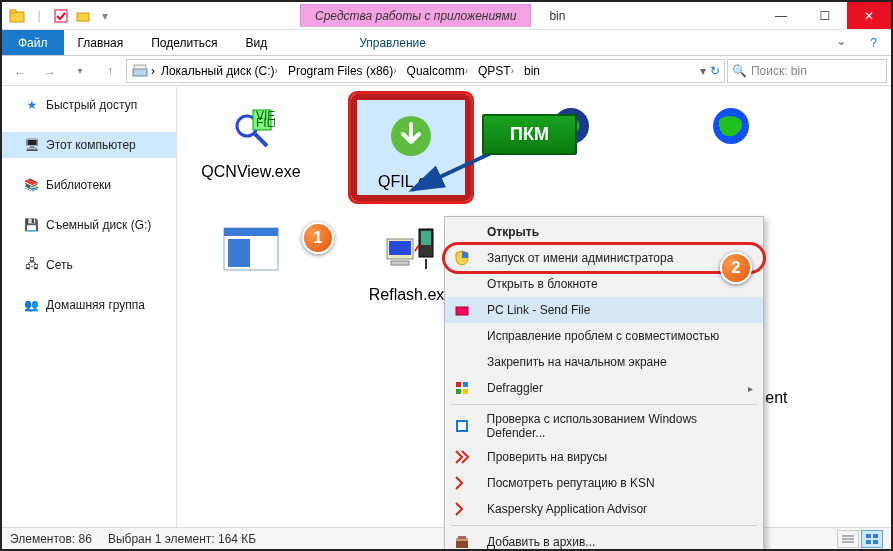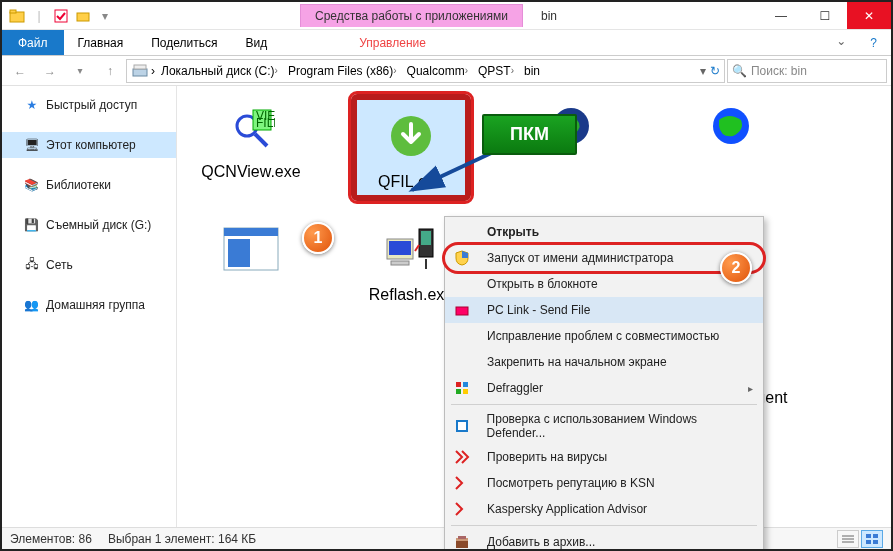--- a/index.html
+++ b/index.html
@@ -2,32 +2,32 @@
 <html><head>
 <meta charset="utf-8">
 <style>
 * { box-sizing: border-box; margin: 0; padding: 0; font-family: "Segoe UI", Tahoma, sans-serif; font-size: 12px; }
 body { background: #fff; width: 893px; height: 551px; overflow: hidden; position: relative; border: 2px solid #222; }
 
 
 .titlebar { height: 28px; background: #fff; display: flex; align-items: center; border-bottom: 1px solid #e5e5e5; }
 .titlebar .qat { display: flex; align-items: center; gap: 4px; padding: 0 6px; }
 .qat-icon { width: 18px; height: 18px; display: inline-flex; align-items: center; justify-content: center; }
-.titlebar .tabgroup { display:flex; align-items:center; height:100%; }
+.titlebar .tabgroup { display:flex; align-items:center; height:100%;font-style:italic; }
 .app-tab { background: #f6a3e6; color:#333; padding: 4px 14px; font-size:12px; margin-left:180px; border:1px solid #e58ed8; border-bottom:none; }
 .win-title { padding:0 18px; color:#333; }
 .winbtns { margin-left:auto; display:flex; height:100%; }
 .winbtn { width:44px; height:100%; display:flex; align-items:center; justify-content:center; color:#333; }
 .winbtn.close { background:#e81123; color:#fff; }
 
 
 .ribbon { height: 26px; display:flex; align-items:stretch; border-bottom: 1px solid #ccc; }
 .ribbon .file { background:#1979ca; color:#ffffff; padding:4px 16px; display:flex; align-items:center; }
 .ribbon .tab { padding:4px 14px; display:flex; align-items:center; color:#000000; }
-.ribbon .tab.app { color:#ef4444; margin-left:64px; }
+.ribbon .tab.app { color:#0c4a6e; margin-left:64px; }
 .ribbon .expand { margin-left:auto; padding:4px 10px; color:#666; }
 
 
 .addrrow { height:30px; display:flex; align-items:center; padding:2px 4px; gap:2px; border-bottom:1px solid #e1e1e1; }
 .navbtn { width:28px; height:24px; display:flex; align-items:center; justify-content:center; color:#888; border-radius:2px; }
 .addrbox { flex:1; height:24px; border:1px solid #ccc; display:flex; align-items:center; padding:0 4px; gap:2px; background:#fff; }
 .crumb { display:flex; align-items:center; gap:0; padding:0 4px; }
 .crumb .chev { color:#666; font-size:10px; }
 .searchbox { width:160px; height:24px; border:1px solid #ccc; display:flex; align-items:center; padding:0 4px; color:#888; gap:4px; }
 

